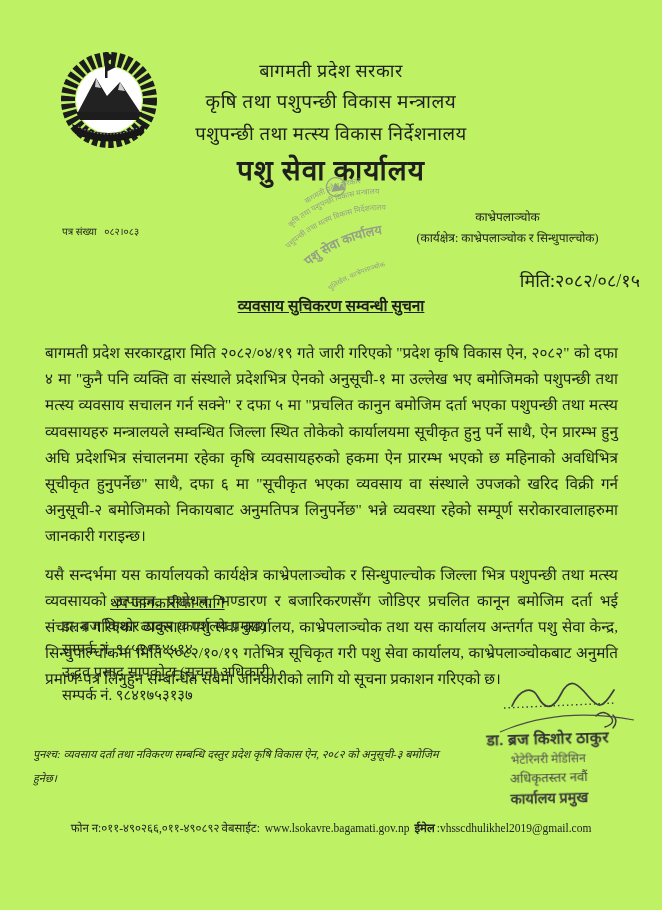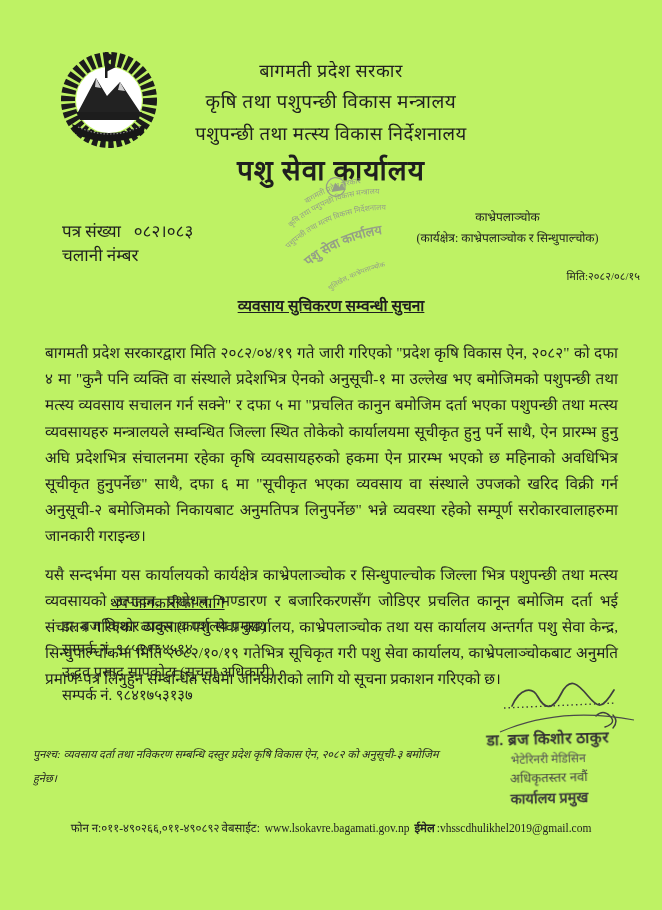--- a/index.html
+++ b/index.html
@@ -10,22 +10,22 @@
   .abs{position:absolute;}
   
   .hdr{left:0;top:0;width:662px;text-align:center;}
   .hdr-line1{top:58px;font-size:18px;letter-spacing:.5px;}
   .hdr-line2{top:88px;font-size:19px;letter-spacing:.5px;}
   .hdr-line3{top:120px;font-size:18.5px;letter-spacing:.5px;}
   .hdr-line4{top:150px;font-size:28px;font-weight:bold;letter-spacing:1px;}
   
   .right-blk{left:370px;top:207px;width:275px;text-align:center;font-size:12px;line-height:21px;}
   
-  .meta-left{left:62px;top:220px;font-size:17px;line-height:24px;}
-  .date-line{left:340px;top:268px;width:300px;text-align:right;font-size:11px;}
+  .meta-left{left:62px;top:220px;font-size:10px;line-height:24px;}
+  .date-line{left:340px;top:268px;width:300px;text-align:right;font-size:18px;}
   
   .notice-title{left:0;top:294px;width:662px;text-align:center;font-size:15.5px;font-weight:bold;}
   .notice-title span{text-decoration:underline;}
   .body-text{left:33px;top:328px;width:597px;font-size:15.3px;line-height:26.2px;text-align:justify;}
   .body-text p{margin:12px;}
   
   .contact{left:62px;top:592px;font-size:14.8px;line-height:23px;}
   .contact .head{text-decoration:underline;margin-left:48px;}
   
   .sig-svg{left:498px;top:682px;}
@@ -98,21 +98,20 @@
   <div class="abs right-blk">
     <div>काभ्रेपलाञ्चोक</div>
     <div>(कार्यक्षेत्र: काभ्रेपलाञ्चोक र सिन्धुपाल्चोक)</div>
   </div>
 
   <div class="abs meta-left">
     <div>
       <span>पत्र संख्या</span>&nbsp;&nbsp;
       <span>०८२।०८३</span>
     </div>
-    <div>चलानी नंम्बर</div>
   </div>
 
   <div class="abs date-line">मिति:२०८२/०८/१५</div>
 
   <div class="abs notice-title">
     <span>व्यवसाय सुचिकरण सम्वन्धी सुचना</span>
   </div>
 
   <div class="abs body-text">
     <p>बागमती प्रदेश सरकारद्वारा मिति २०८२/०४/१९ गते जारी गरिएको "प्रदेश कृषि विकास ऐन, २०८२" को दफा ४ मा "कुनै पनि व्यक्ति वा संस्थाले प्रदेशभित्र ऐनको अनुसूची-१ मा उल्लेख भए बमोजिमको पशुपन्छी तथा मत्स्य व्यवसाय सचालन गर्न सक्ने" र दफा ५ मा "प्रचलित कानुन बमोजिम दर्ता भएका पशुपन्छी तथा मत्स्य व्यवसायहरु मन्त्रालयले सम्वन्धित जिल्ला स्थित तोकेको कार्यालयमा सूचीकृत हुनु पर्ने साथै, ऐन प्रारम्भ हुनु अघि प्रदेशभित्र संचालनमा रहेका कृषि व्यवसायहरुको हकमा ऐन प्रारम्भ भएको छ महिनाको अवधिभित्र सूचीकृत हुनुपर्नेछ" साथै, दफा ६ मा "सूचीकृत भएका व्यवसाय वा संस्थाले उपजको खरिद विक्री गर्न अनुसूची-२ बमोजिमको निकायबाट अनुमतिपत्र लिनुपर्नेछ" भन्ने व्यवस्था रहेको सम्पूर्ण सरोकारवालाहरुमा जानकारी गराइन्छ।</p>

